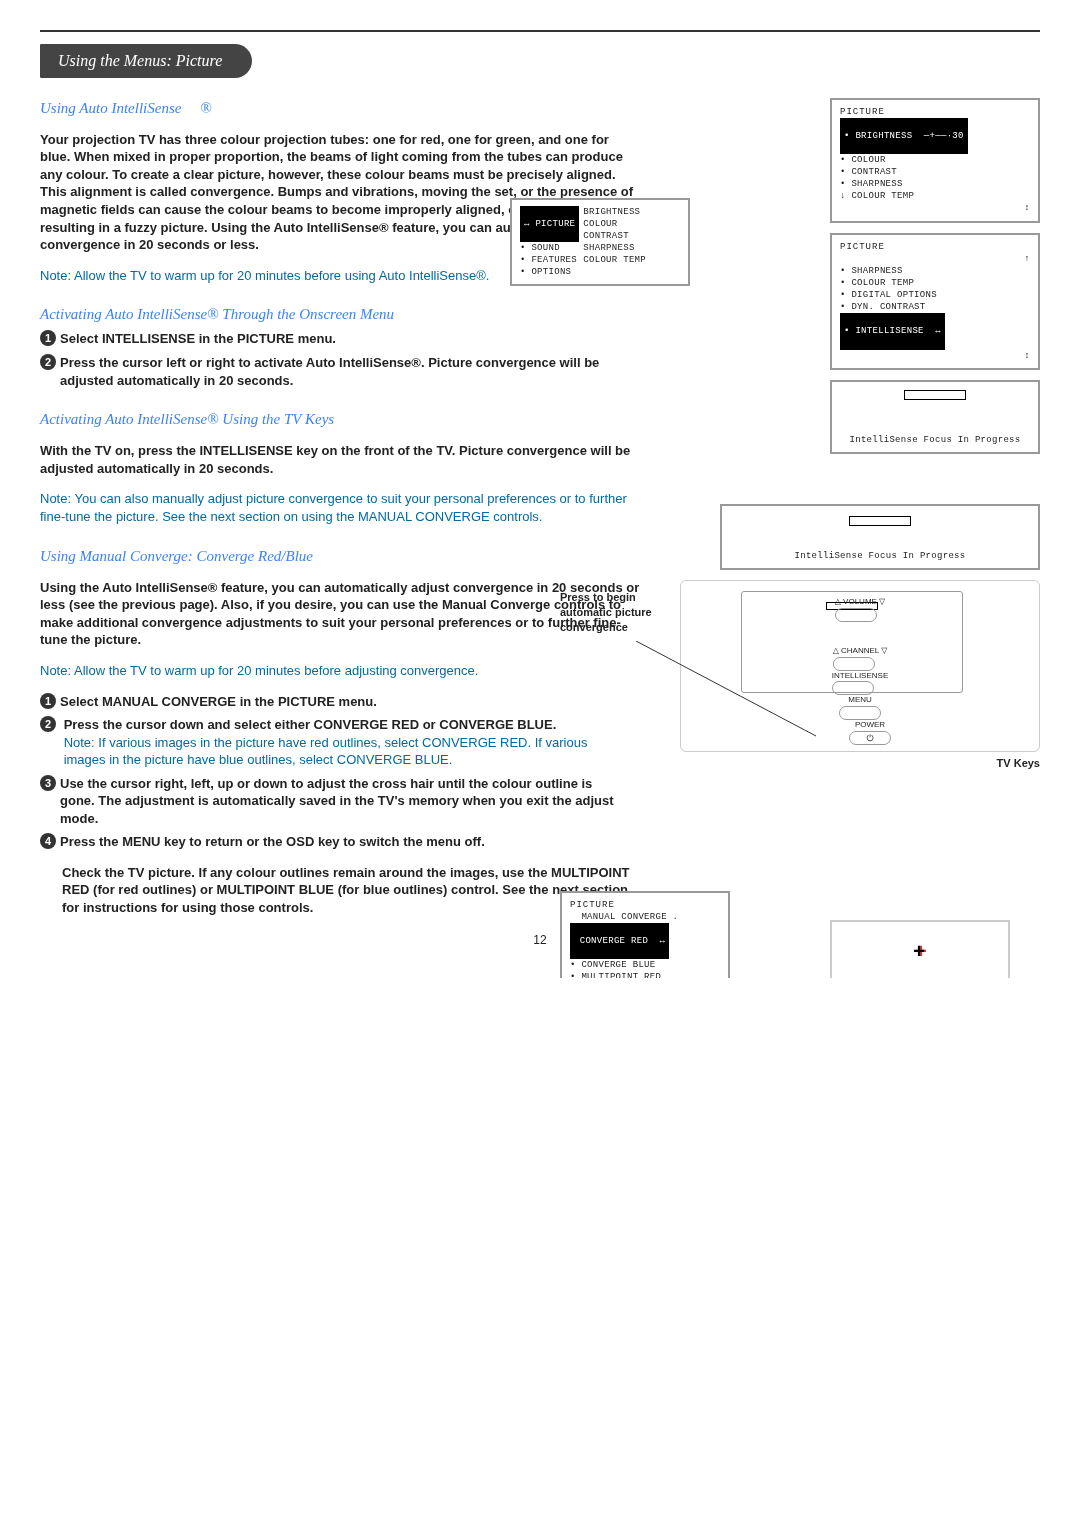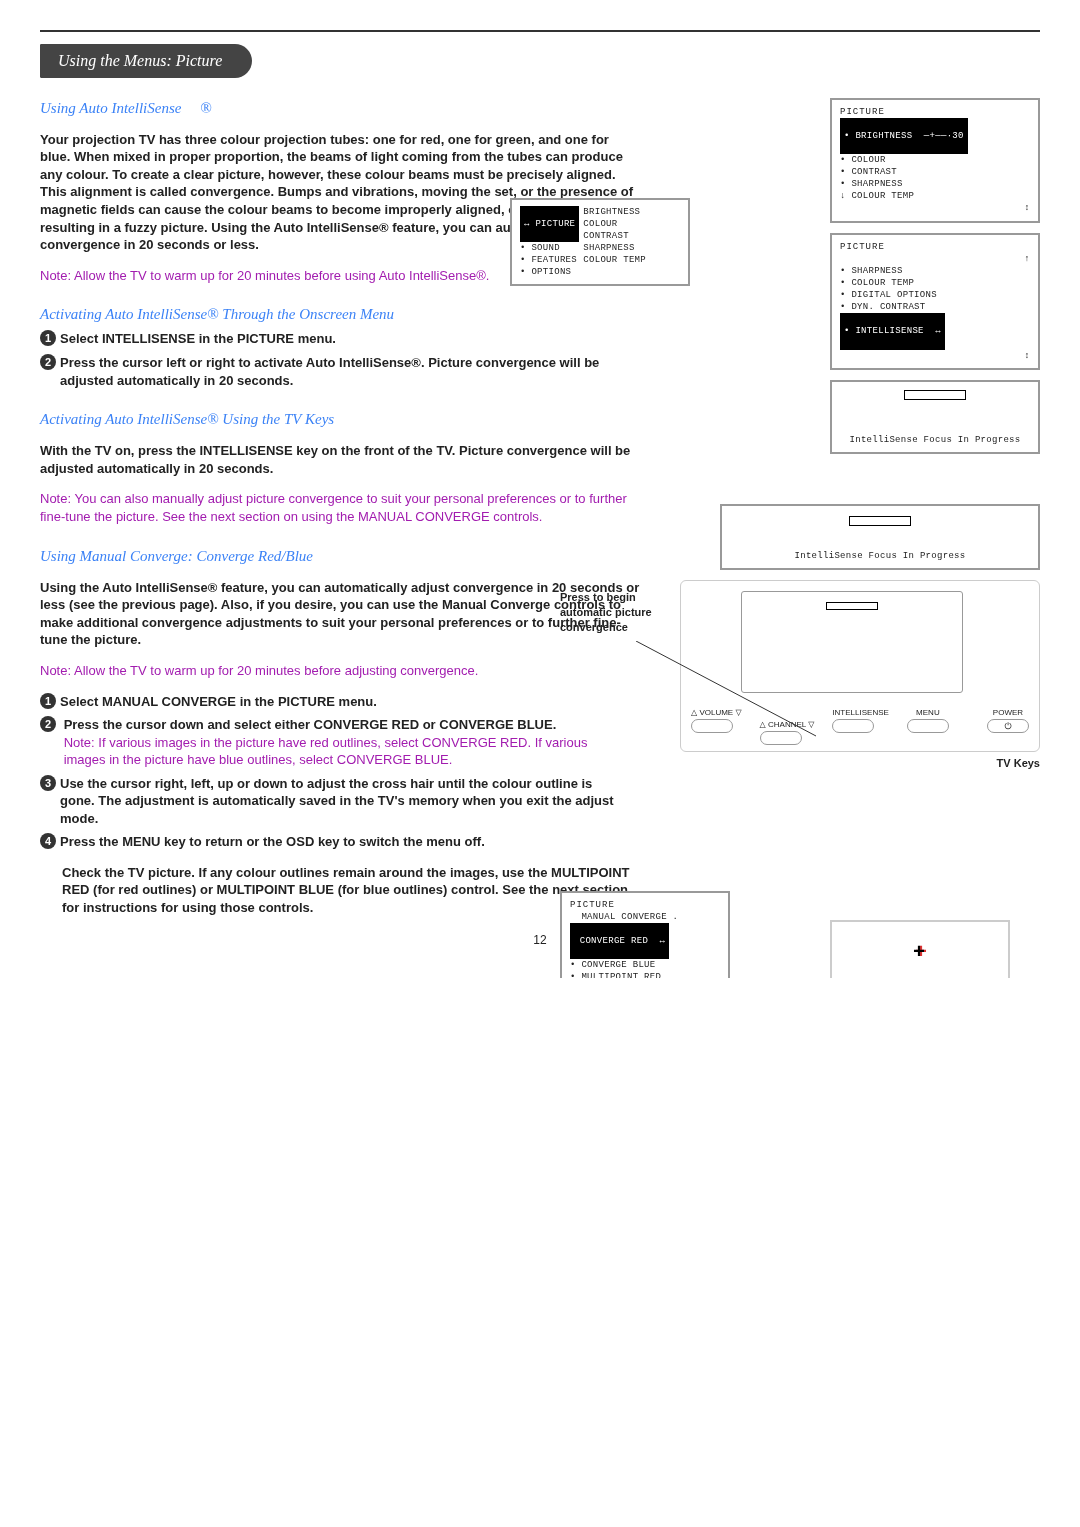--- a/index.html
+++ b/index.html
@@ -27,21 +27,21 @@
     font-size: 16px;
   }
   .subhead {
     font-family: Georgia, serif;
     font-style: italic;
     color: #3b82f6;
     font-size: 15px;
     margin: 20px 0 6px 0;
   }
   .body-bold { font-weight: bold; }
-  .body-plain { color: #a21caf; }
+  .body-plain { color: #0369a1; }
   .col-wrap { position: relative; }
   .left-col { width: 600px; }
   .right-col {
     position: absolute;
     right: 0;
     top: 0;
     width: 360px;
     font-size: 10px;
   }
   .step-circle {
@@ -109,20 +109,21 @@
     margin:10px auto;
   }
   .tv-buttons {
     position:absolute;
     left:0; right:0; bottom:6px;
     display:flex;
     justify-content:space-between;
     padding:0 10px;
     font-size:8px;
     align-items:center;
+    flex-direction:column;
   }
   .pill-btn {
     border:1px solid #999;
     border-radius:10px;
     width:40px; height:12px;
   }
   .tv-label { text-align:right; font-weight:bold; font-size:11px; margin-top:4px; }
   .annot {
     font-weight:bold;
     font-size:11px;

